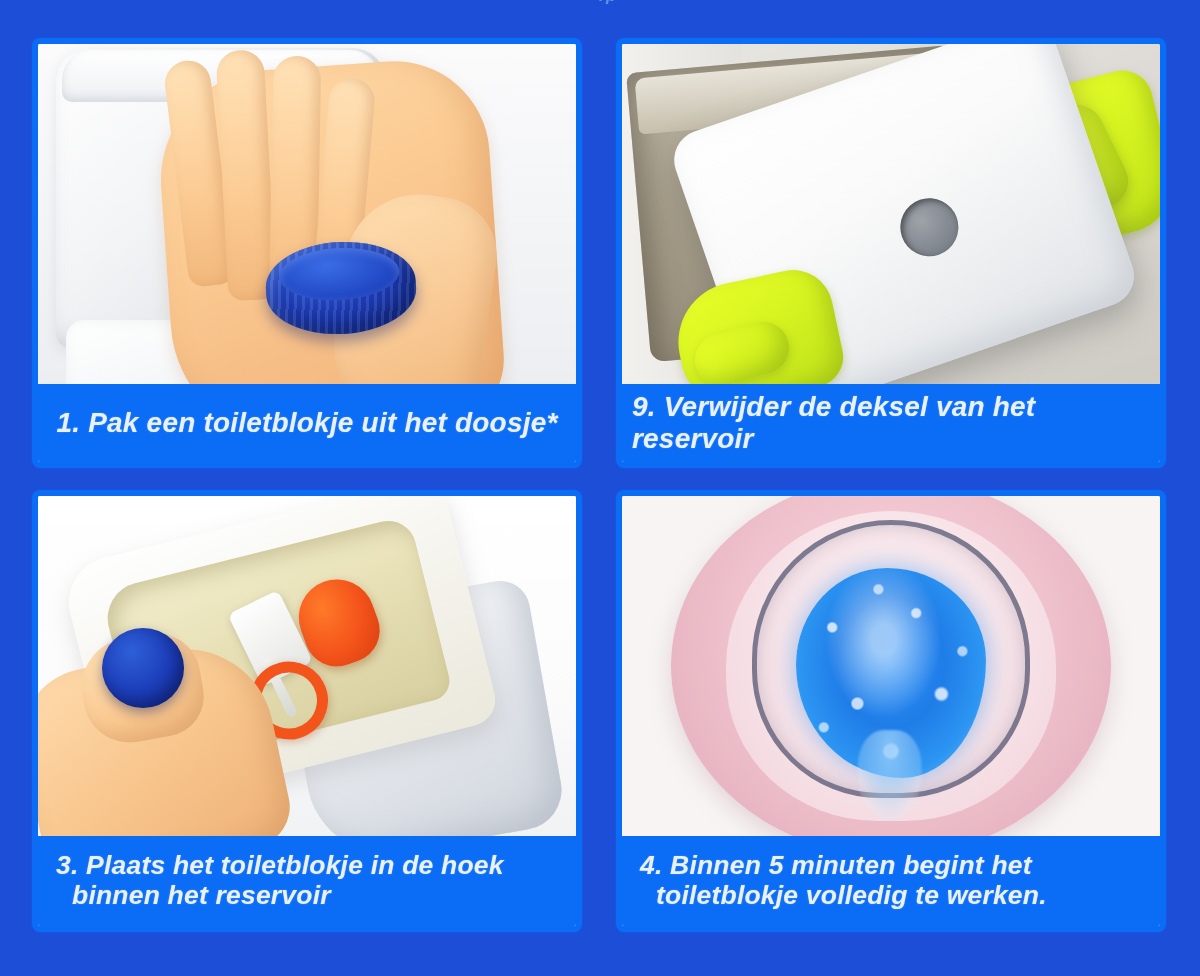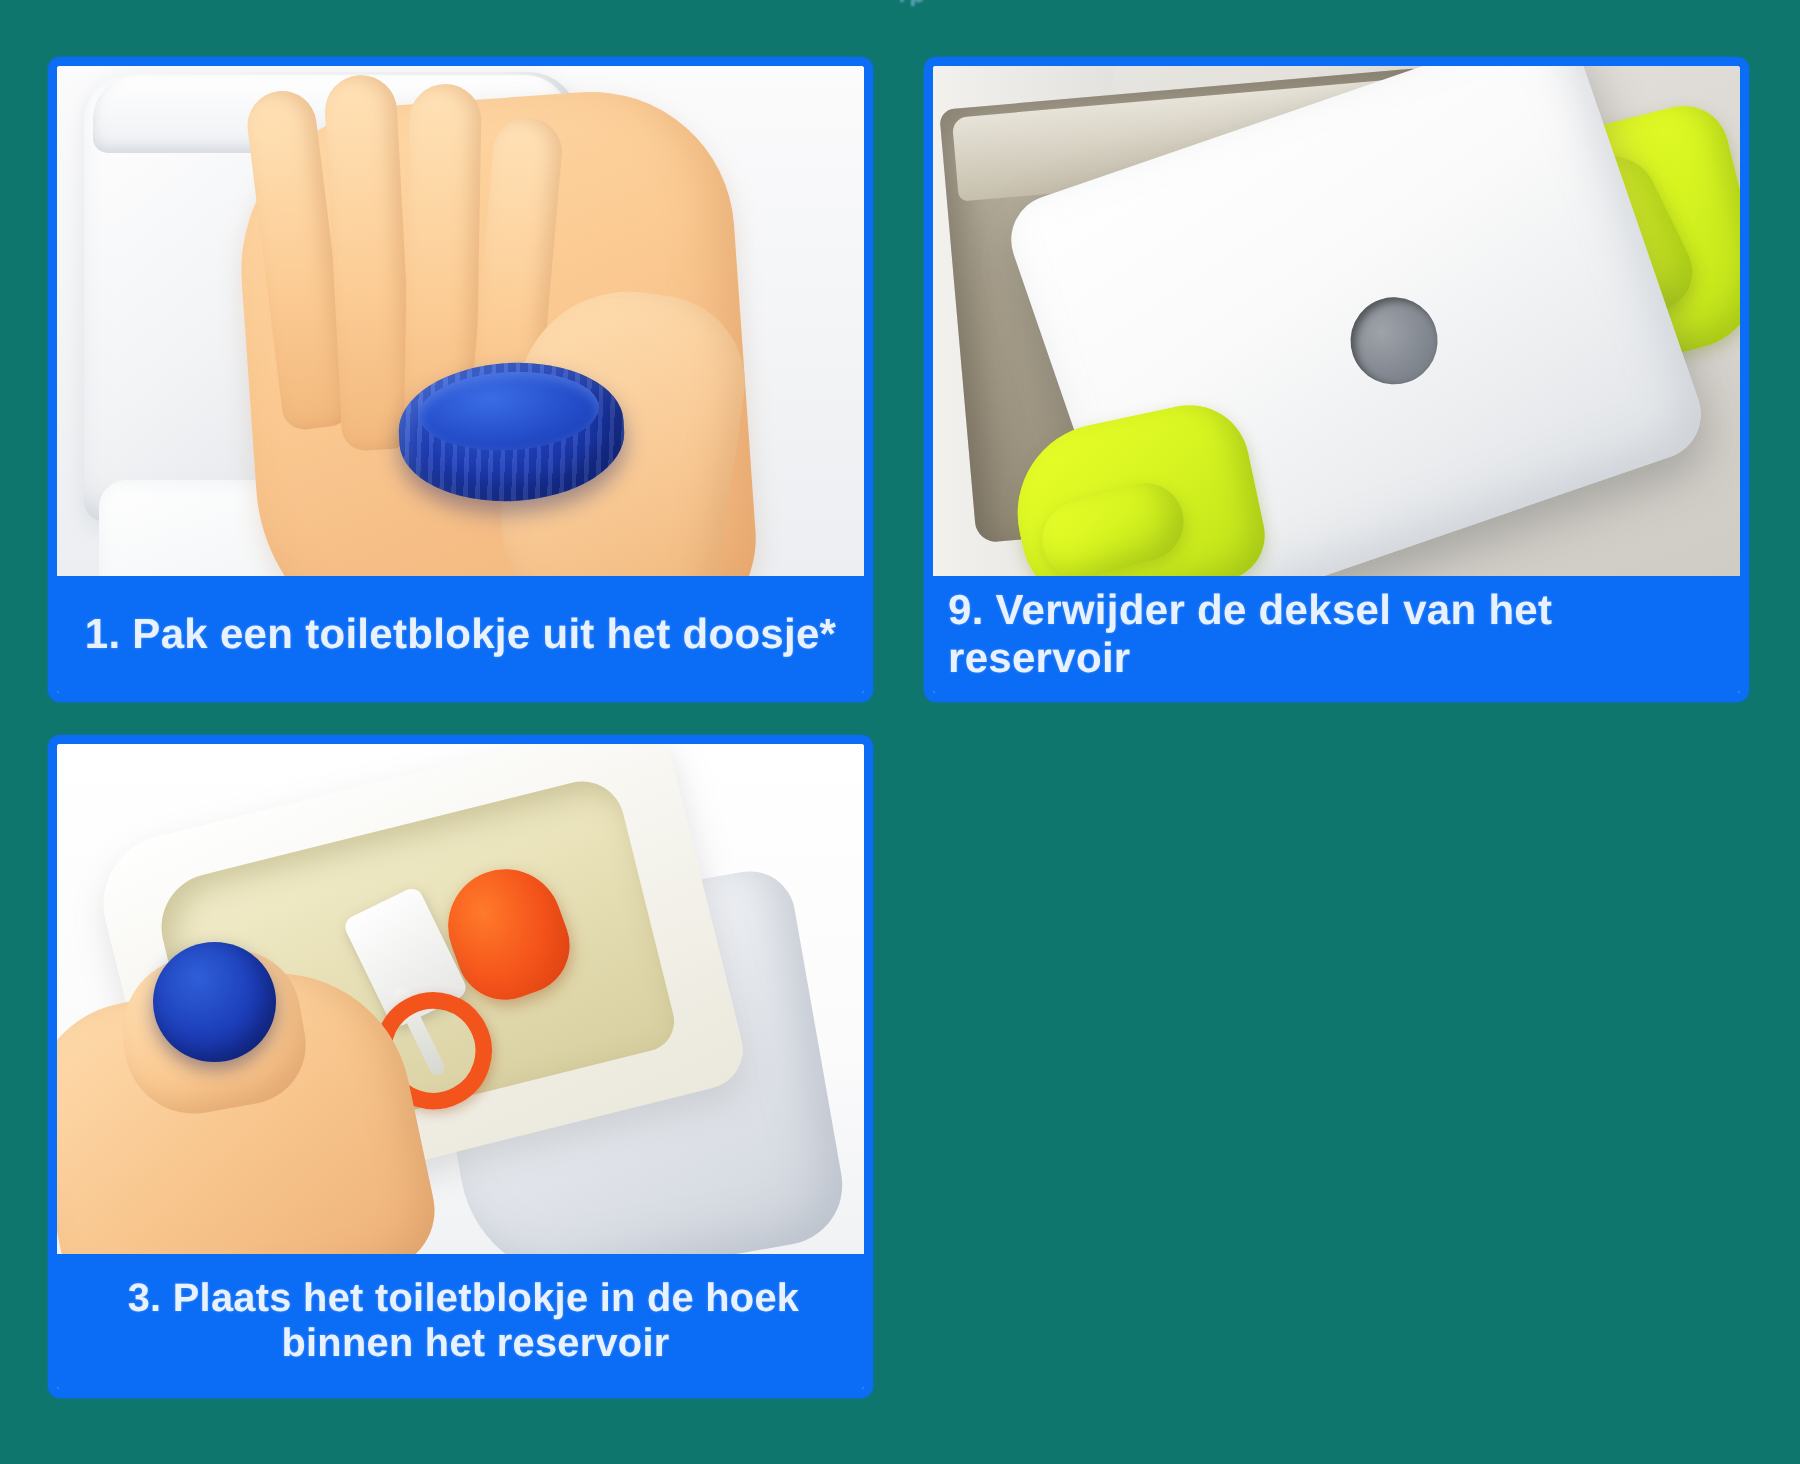--- a/index.html
+++ b/index.html
@@ -11,21 +11,22 @@
     height: 976px;
     background: #f4f4f4;
     font-family: "Liberation Sans", sans-serif;
     overflow: hidden;
   }
 
   .page {
     position: relative;
     width: 1200px;
     height: 976px;
-    background: #0f766e;
+    background: #1d4ed8;
+    font-style: italic;
   }
 
   
   .top-clip {
     position: absolute;
     left: 548px;
     top: -14px;
     width: 120px;
     height: 18px;
     overflow: hidden;
@@ -92,21 +93,20 @@
     justify-content: flex-start;
     padding: 0 14px 0 18px;
     font-size: 26.5px;
     line-height: 1.12;
   }
   .caption.two-line .cap-txt {
     display: block;
     text-indent: 0;
     padding-left: 16px;
     text-indent: -16px;
-    text-align: center;
   }
 
   
   .p1 { background: linear-gradient(180deg,#fbfbfc 0%,#f3f4f6 55%,#eceef1 100%); }
   .p1 .cistern {
     position: absolute; left: 18px; top: 4px; width: 330px; height: 300px;
     background: linear-gradient(140deg,#ffffff 0%,#f3f4f6 42%,#e2e5e9 78%,#d6dadf 100%);
     border-radius: 34px 34px 14px 14px;
     box-shadow: inset -10px -8px 22px rgba(180,188,198,.55), 0 4px 14px rgba(150,158,170,.2);
   }
@@ -419,15 +419,29 @@
         </div>
         <div class="arm3"></div>
         <div class="fist3"></div>
         <div class="block3"></div>
       </div>
       <div class="caption two-line">
         <span class="cap-txt">3. Plaats het toiletblokje in de hoek binnen het reservoir</span>
       </div>
     </div>
 
+    <div class="card">
+      <div class="photo p4">
+        <div class="seat-out"></div>
+        <div class="seat-in"></div>
+        <div class="rim-dark"></div>
+        <div class="water">
+          <div class="foam"></div>
+        </div>
+        <div class="splash"></div>
+      </div>
+      <div class="caption two-line">
+        <span class="cap-txt">4. Binnen 5 minuten begint het toiletblokje volledig te werken.</span>
+      </div>
+    </div>
 
   </div>
 </div>
 
 </body></html>

